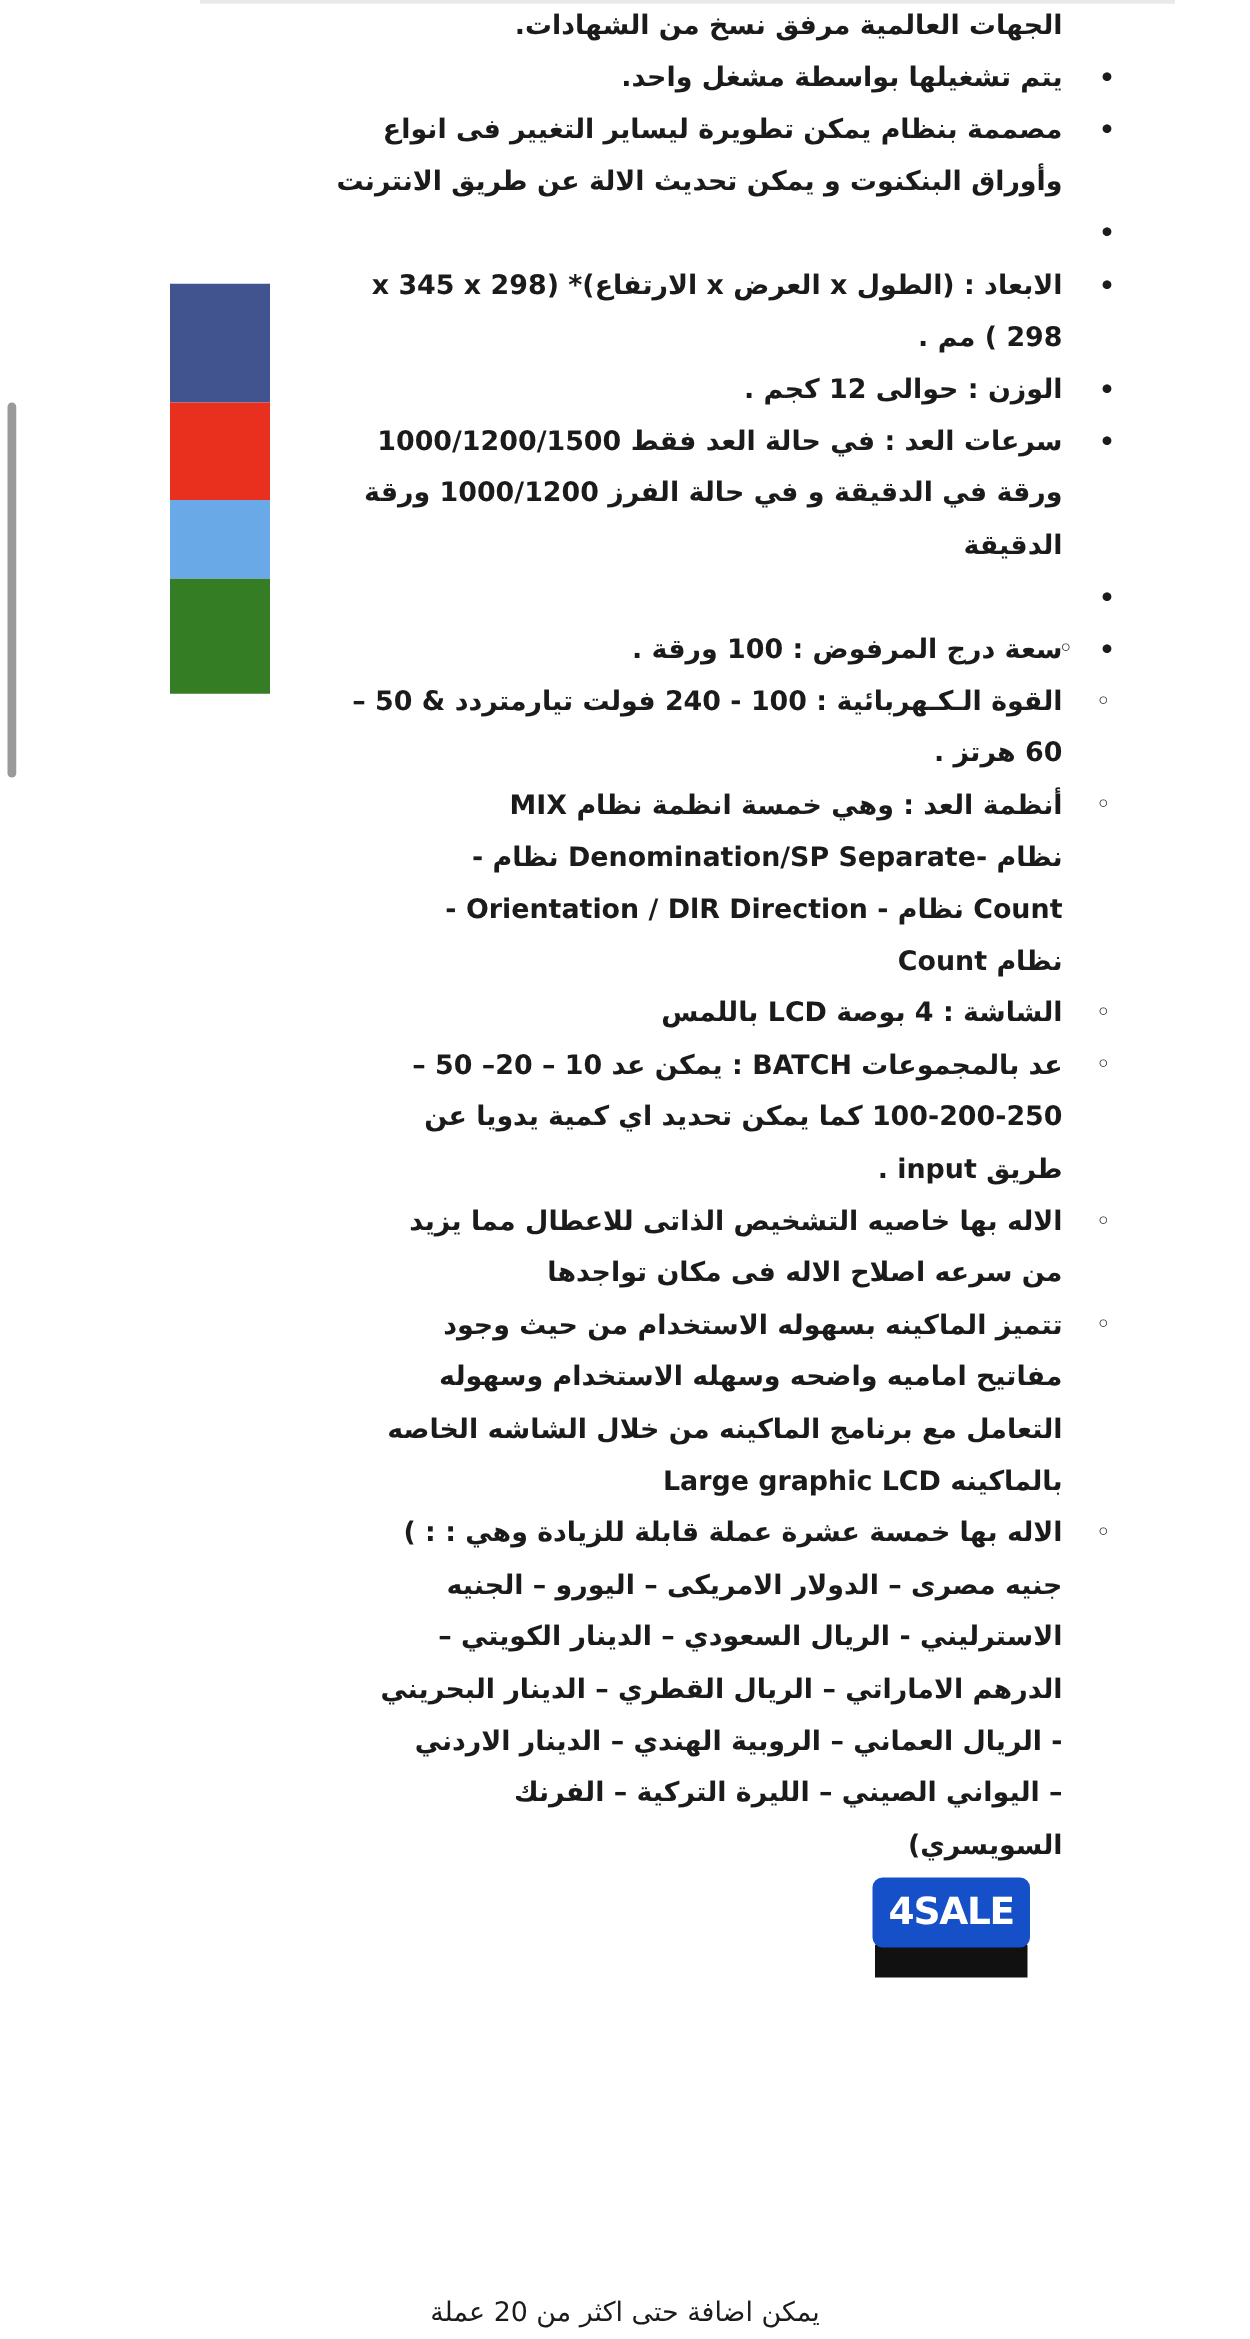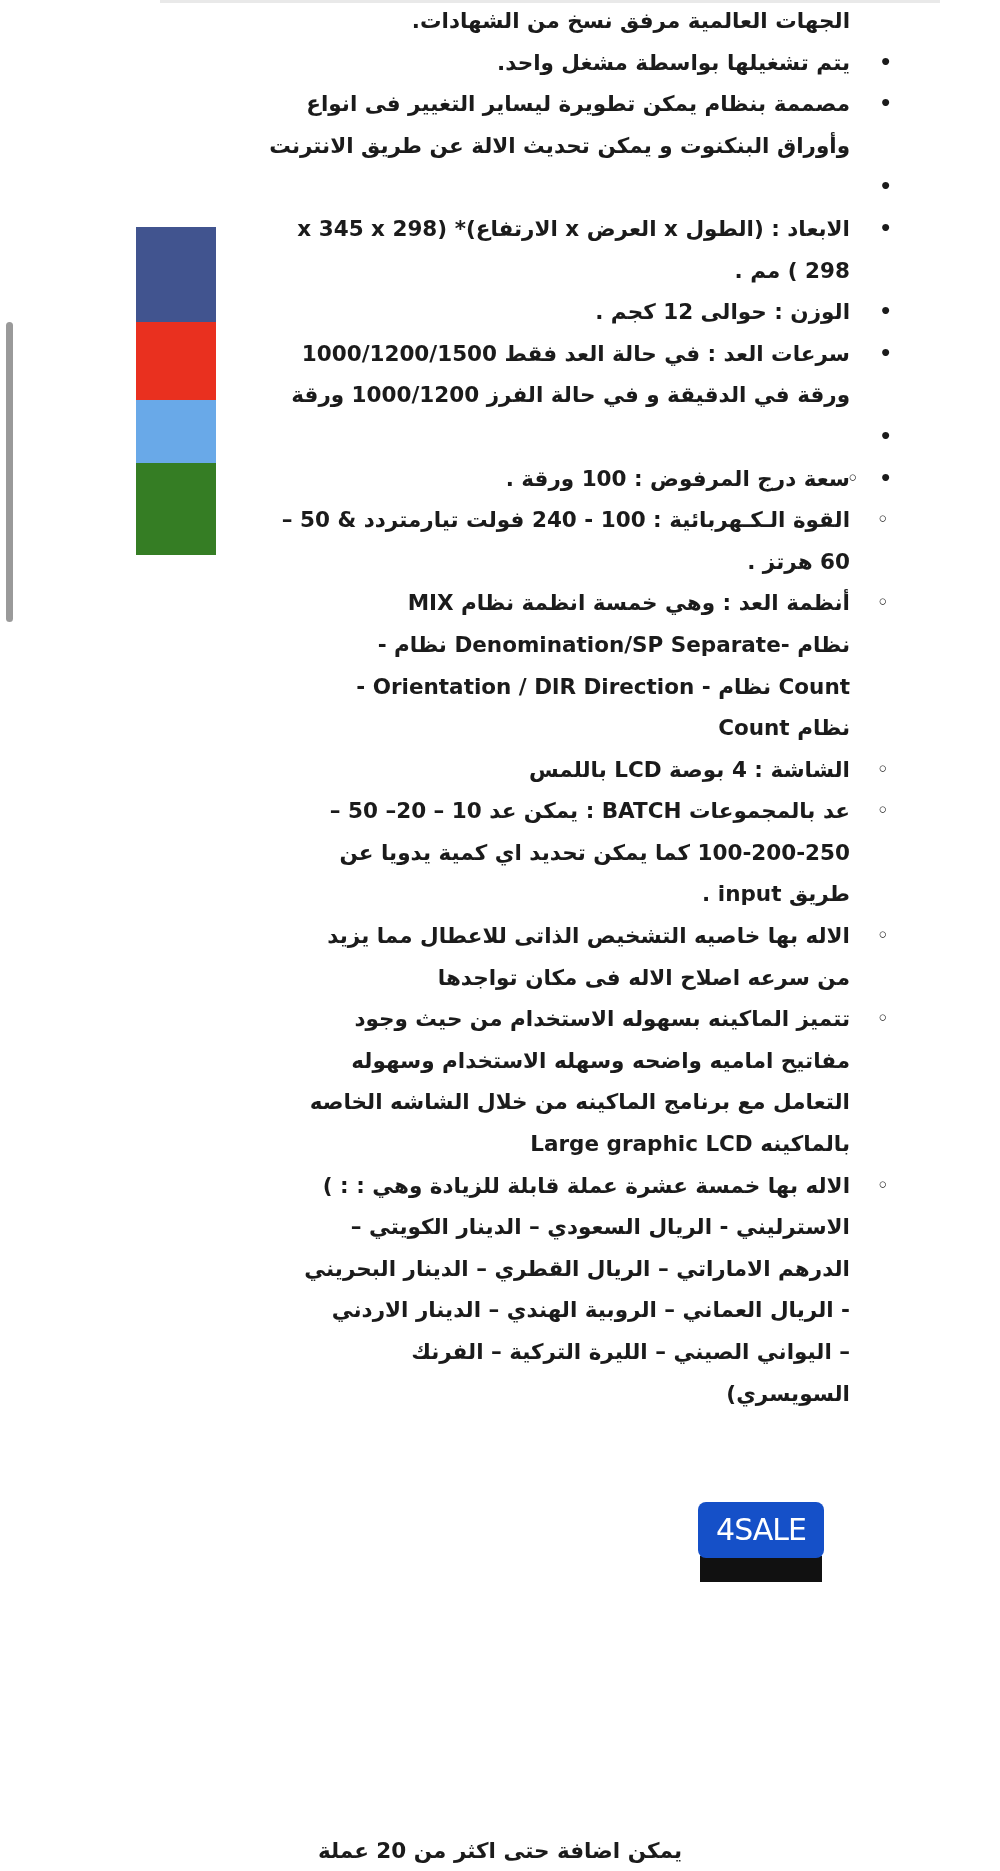--- a/index.html
+++ b/index.html
@@ -58,32 +58,32 @@
   .m-circ{right:-38px;font-size:17px;}
 
   
   .watermark{
     position:absolute;left:700px;top:1504px;width:122px;height:52px;
     background:#1550c8;border-radius:6px;
     display:flex;align-items:center;justify-content:center;
     box-shadow:0 0 0 2px #1550c8;
   }
   .watermark .wm-text{
-    color:#ffffff;font-size:30px;font-weight:400;
+    color:#ffffff;font-size:30px;font-weight:700;
     font-family:"DejaVu Sans","Liberation Sans",sans-serif;
     letter-spacing:-1px;line-height:1;
     direction:ltr;
   }
   .wm-bar{
     position:absolute;left:700px;top:1556px;width:122px;height:26px;background:#111111;
   }
 
   .last-line{
     position:absolute;left:150px;top:1838px;width:700px;
-    direction:rtl;text-align:center;color:#1b1b1b;font-weight:700;font-size:21.5px;
+    direction:rtl;text-align:center;color:#1b1b1b;font-weight:400;font-size:21.5px;
   }
 </style>
 </head>
 <body>
 
 <div id="page">
 
   <div class="top-edge"></div>
 
   <div class="scrollbar-track">
@@ -101,39 +101,41 @@
       <div class="line"><span>الجهات العالمية مرفق نسخ من الشهادات.</span></div>
       <div class="line"><span class="marker m-disc">•</span><span>يتم تشغيلها بواسطة مشغل واحد.</span></div>
       <div class="line"><span class="marker m-disc">•</span><span>مصممة بنظام يمكن تطويرة ليساير التغيير فى انواع</span></div>
       <div class="line"><span>وأوراق البنكنوت و يمكن تحديث الالة عن طريق الانترنت</span></div>
       <div class="line"><span class="marker m-disc">•</span></div>
       <div class="line"><span class="marker m-disc">•</span><span>الابعاد        :   (الطول x العرض x الارتفاع)*  (298  x 345 x</span></div>
       <div class="line"><span>298 ) مم .</span></div>
       <div class="line"><span class="marker m-disc">•</span><span>الوزن        :   حوالى 12  كجم .</span></div>
       <div class="line"><span class="marker m-disc">•</span><span>سرعات العد      :   في حالة العد فقط 1000/1200/1500</span></div>
       <div class="line"><span>ورقة في الدقيقة  و في حالة الفرز 1000/1200  ورقة</span></div>
+      <div class="line"><span>الدقيقة</span></div>
       <div class="line"><span class="marker m-disc">•</span></div>
       <div class="line"><span class="marker m-disc">•</span><span class="marker m-circ" style="right: -8px;">◦</span><span>سعة درج المرفوض   :   100  ورقة .</span></div>
       <div class="line"><span class="marker m-circ" style="right: -38px;">◦</span><span>القوة الـكـهربائية : 100 - 240 فولت تيارمتردد &amp; 50 –</span></div>
       <div class="line"><span>60 هرتز .</span></div>
       <div class="line"><span class="marker m-circ" style="right: -38px;">◦</span><span>أنظمة العد        :    وهي خمسة انظمة  نظام MIX</span></div>
       <div class="line"><span>نظام -Denomination/SP Separate  نظام -</span></div>
       <div class="line"><span>Count  نظام  - Orientation / DlR Direction  -</span></div>
       <div class="line"><span>نظام Count</span></div>
       <div class="line"><span class="marker m-circ" style="right: -38px;">◦</span><span>الشاشة        : 4 بوصة  LCD  باللمس</span></div>
       <div class="line"><span class="marker m-circ" style="right: -38px;">◦</span><span>عد بالمجموعات BATCH : يمكن عد  10 – 20– 50 –</span></div>
       <div class="line"><span>100-200-250  كما يمكن تحديد اي كمية يدويا عن</span></div>
       <div class="line"><span>طريق input  .</span></div>
       <div class="line"><span class="marker m-circ" style="right: -38px;">◦</span><span>الاله بها خاصيه التشخيص الذاتى للاعطال مما يزيد</span></div>
       <div class="line"><span>من سرعه اصلاح الاله فى مكان تواجدها</span></div>
       <div class="line"><span class="marker m-circ" style="right: -38px;">◦</span><span>تتميز الماكينه بسهوله الاستخدام من حيث وجود</span></div>
       <div class="line"><span>مفاتيح اماميه واضحه وسهله الاستخدام وسهوله</span></div>
       <div class="line"><span>التعامل مع برنامج الماكينه من خلال الشاشه الخاصه</span></div>
       <div class="line"><span>بالماكينه Large graphic LCD</span></div>
       <div class="line"><span class="marker m-circ" style="right: -38px;">◦</span><span>الاله بها خمسة عشرة عملة قابلة للزيادة وهي : : )</span></div>
+      <div class="line"><span>جنيه مصرى – الدولار الامريكى – اليورو – الجنيه</span></div>
       <div class="line"><span>الاسترليني - الريال السعودي – الدينار الكويتي –</span></div>
       <div class="line"><span>الدرهم الاماراتي – الريال القطري – الدينار البحريني</span></div>
       <div class="line"><span>- الريال العماني – الروبية الهندي – الدينار الاردني</span></div>
       <div class="line"><span>– اليواني الصيني – الليرة التركية – الفرنك</span></div>
       <div class="line"><span>السويسري)</span></div>
     </div>
 
   <div class="wm-bar"></div>
   <div class="watermark">
     <span class="wm-text">4SALE</span>

